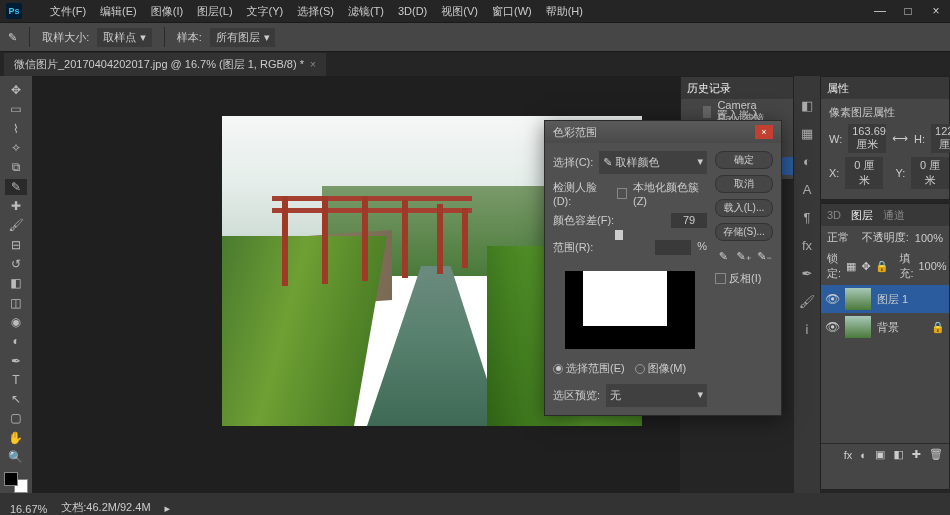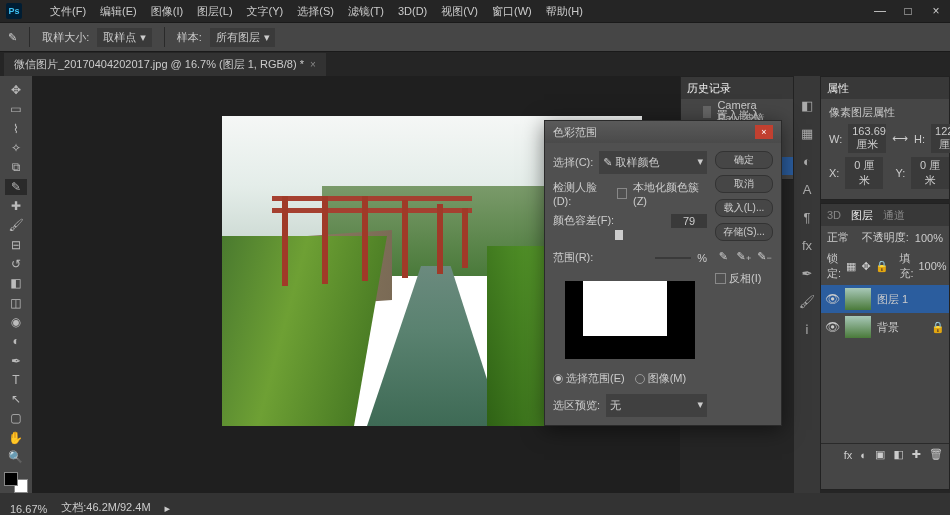--- a/index.html
+++ b/index.html
@@ -58,21 +58,21 @@
 .statusbar{position:absolute;left:0;right:0;bottom:0;height:22px;background:#333;display:flex;align-items:flex-end;padding:0 10px;gap:14px;font-size:10px;color:#aaa}
 .dialog{position:absolute;left:544px;top:120px;width:238px;background:#505050;border:1px solid #2a2a2a;box-shadow:0 4px 20px rgba(0,0,0,.5)}
 .dlg-title{height:22px;background:linear-gradient(#5a5a5a,#4a4a4a);display:flex;align-items:center;padding:0 8px;font-size:11px;justify-content:space-between}
 .dlg-close{width:18px;height:14px;background:#c14030;color:#fff;display:flex;align-items:center;justify-content:center;font-size:9px}
 .dlg-body{padding:8px;display:flex;gap:8px}
 .dlg-left{flex:1;display:flex;flex-direction:column;gap:6px;font-size:10px}
 .dlg-right{width:58px;display:flex;flex-direction:column;gap:6px}
 .dlg-btn{background:#464646;border:1px solid #333;padding:1px 4px;text-align:center;font-size:10px;border-radius:8px}
 .dlg-row{display:flex;align-items:center;gap:6px}
 .dlg-drop{background:#404040;flex:1;padding:4px 4px;display:flex;justify-content:space-between}
-.slider-row{display:flex;align-items:center;gap:6px}
+.slider-row{display:flex;gap:6px}
 .slider-val{background:#3a3a3a;width:36px;text-align:center;padding:1px}
 .slider-track{flex:1;height:2px;background:#888;position:relative}
 .slider-thumb{position:absolute;width:8px;height:10px;background:#ccc;top:-4px}
 .preview{width:130px;height:78px;background:#000;position:relative;margin:4px auto}
 .pv-sky{position:absolute;left:18px;top:0;right:28px;height:55px;background:#fff}
 .radios{display:flex;gap:10px;font-size:10px;padding:2px 0}
 .radio{display:flex;align-items:center;gap:3px}
 .r-dot{width:10px;height:10px;border-radius:50%;border:1px solid #999;display:flex;align-items:center;justify-content:center}
 .r-dot.on:after{content:"";width:5px;height:5px;border-radius:50%;background:#ccc}
 .eyedrops{display:flex;gap:4px;justify-content:flex-end}
@@ -309,21 +309,21 @@
         <span>本地化颜色簇(Z)</span>
       </div>
       <div class="slider-row">
         <span>颜色容差(F):</span>
         <span style="flex:1"></span>
         <span class="slider-val">79</span>
       </div>
       <div class="slider-track">
           <div class="slider-thumb" style="left:40%"></div>
         </div>
-      <div class="slider-row" style="color:#777;margin-top:10px">
+      <div class="slider-row" style="color:#777;margin-top:0">
         <span>范围(R):</span>
         <span style="flex:1"></span>
         <span class="slider-val"></span>
         <span>%</span>
       </div>
       <div class="slider-track" style="opacity:.4"></div>
       <div class="preview">
         <div class="pv-sky"></div>
       </div>
       <div class="radios">

